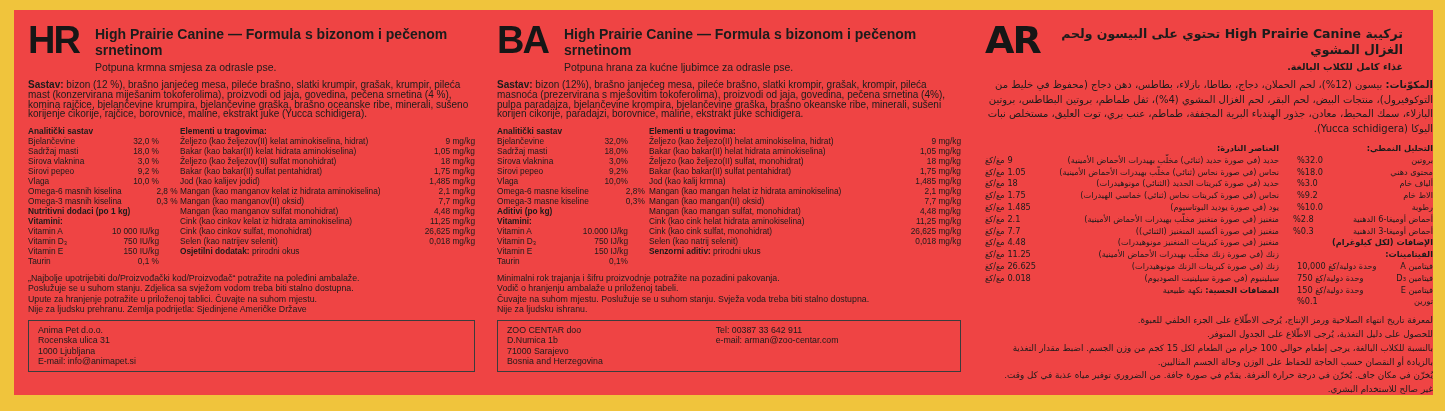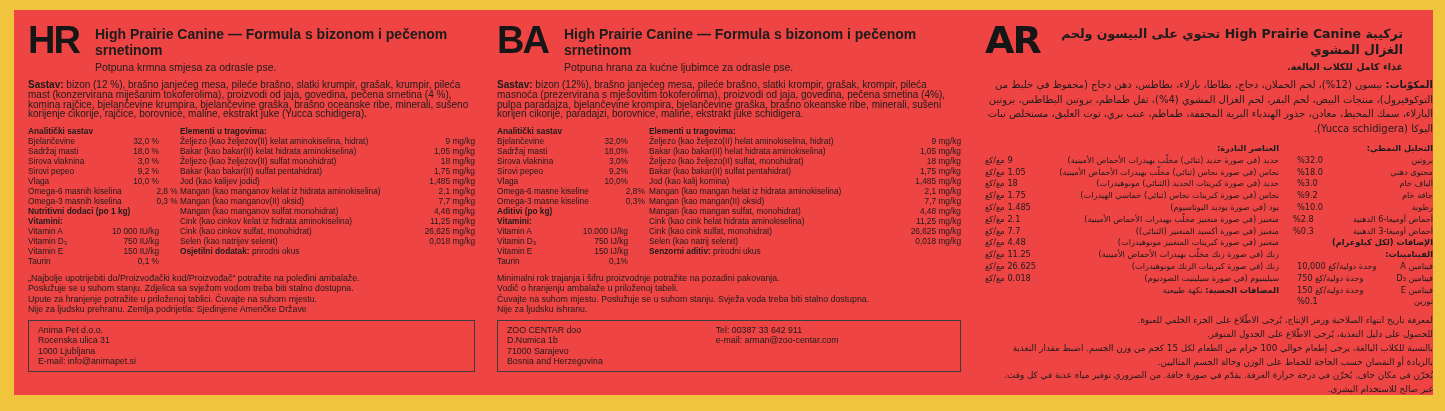--- a/index.html
+++ b/index.html
@@ -269,21 +269,21 @@
               </div>
               <div class="trow">
                 <span class="tlabel">Željezo (kao željezo(II) sulfat, monohidrat)</span>
                 <span class="tvalue">18 mg/kg</span>
               </div>
               <div class="trow">
                 <span class="tlabel">Bakar (kao bakar(II) sulfat pentahidrat)</span>
                 <span class="tvalue">1,75 mg/kg</span>
               </div>
               <div class="trow">
-                <span class="tlabel">Jod (kao kalij komina)</span>
+                <span class="tlabel">Jod (kao kalij krmna)</span>
                 <span class="tvalue">1,485 mg/kg</span>
               </div>
               <div class="trow">
                 <span class="tlabel">Mangan (kao mangan helat iz hidrata aminokiselina)</span>
                 <span class="tvalue">2,1 mg/kg</span>
               </div>
               <div class="trow">
                 <span class="tlabel">Mangan (kao mangan(II) oksid)</span>
                 <span class="tvalue">7,7 mg/kg</span>
               </div>
@@ -346,21 +346,21 @@
               </div>
               <div class="trow">
                 <span class="tlabel">محتوى دهني</span>
                 <span class="tvalue">%18.0</span>
               </div>
               <div class="trow">
                 <span class="tlabel">ألياف خام</span>
                 <span class="tvalue">%3.0</span>
               </div>
               <div class="trow">
-                <span class="tlabel">جافة خام</span>
+                <span class="tlabel">الاط خام</span>
                 <span class="tvalue">%9.2</span>
               </div>
               <div class="trow">
                 <span class="tlabel">رطوبة</span>
                 <span class="tvalue">%10.0</span>
               </div>
               <div class="trow">
                 <span class="tlabel">أحماض أوميغا-6 الدهنية</span>
                 <span class="tvalue">%2.8</span>
               </div>

